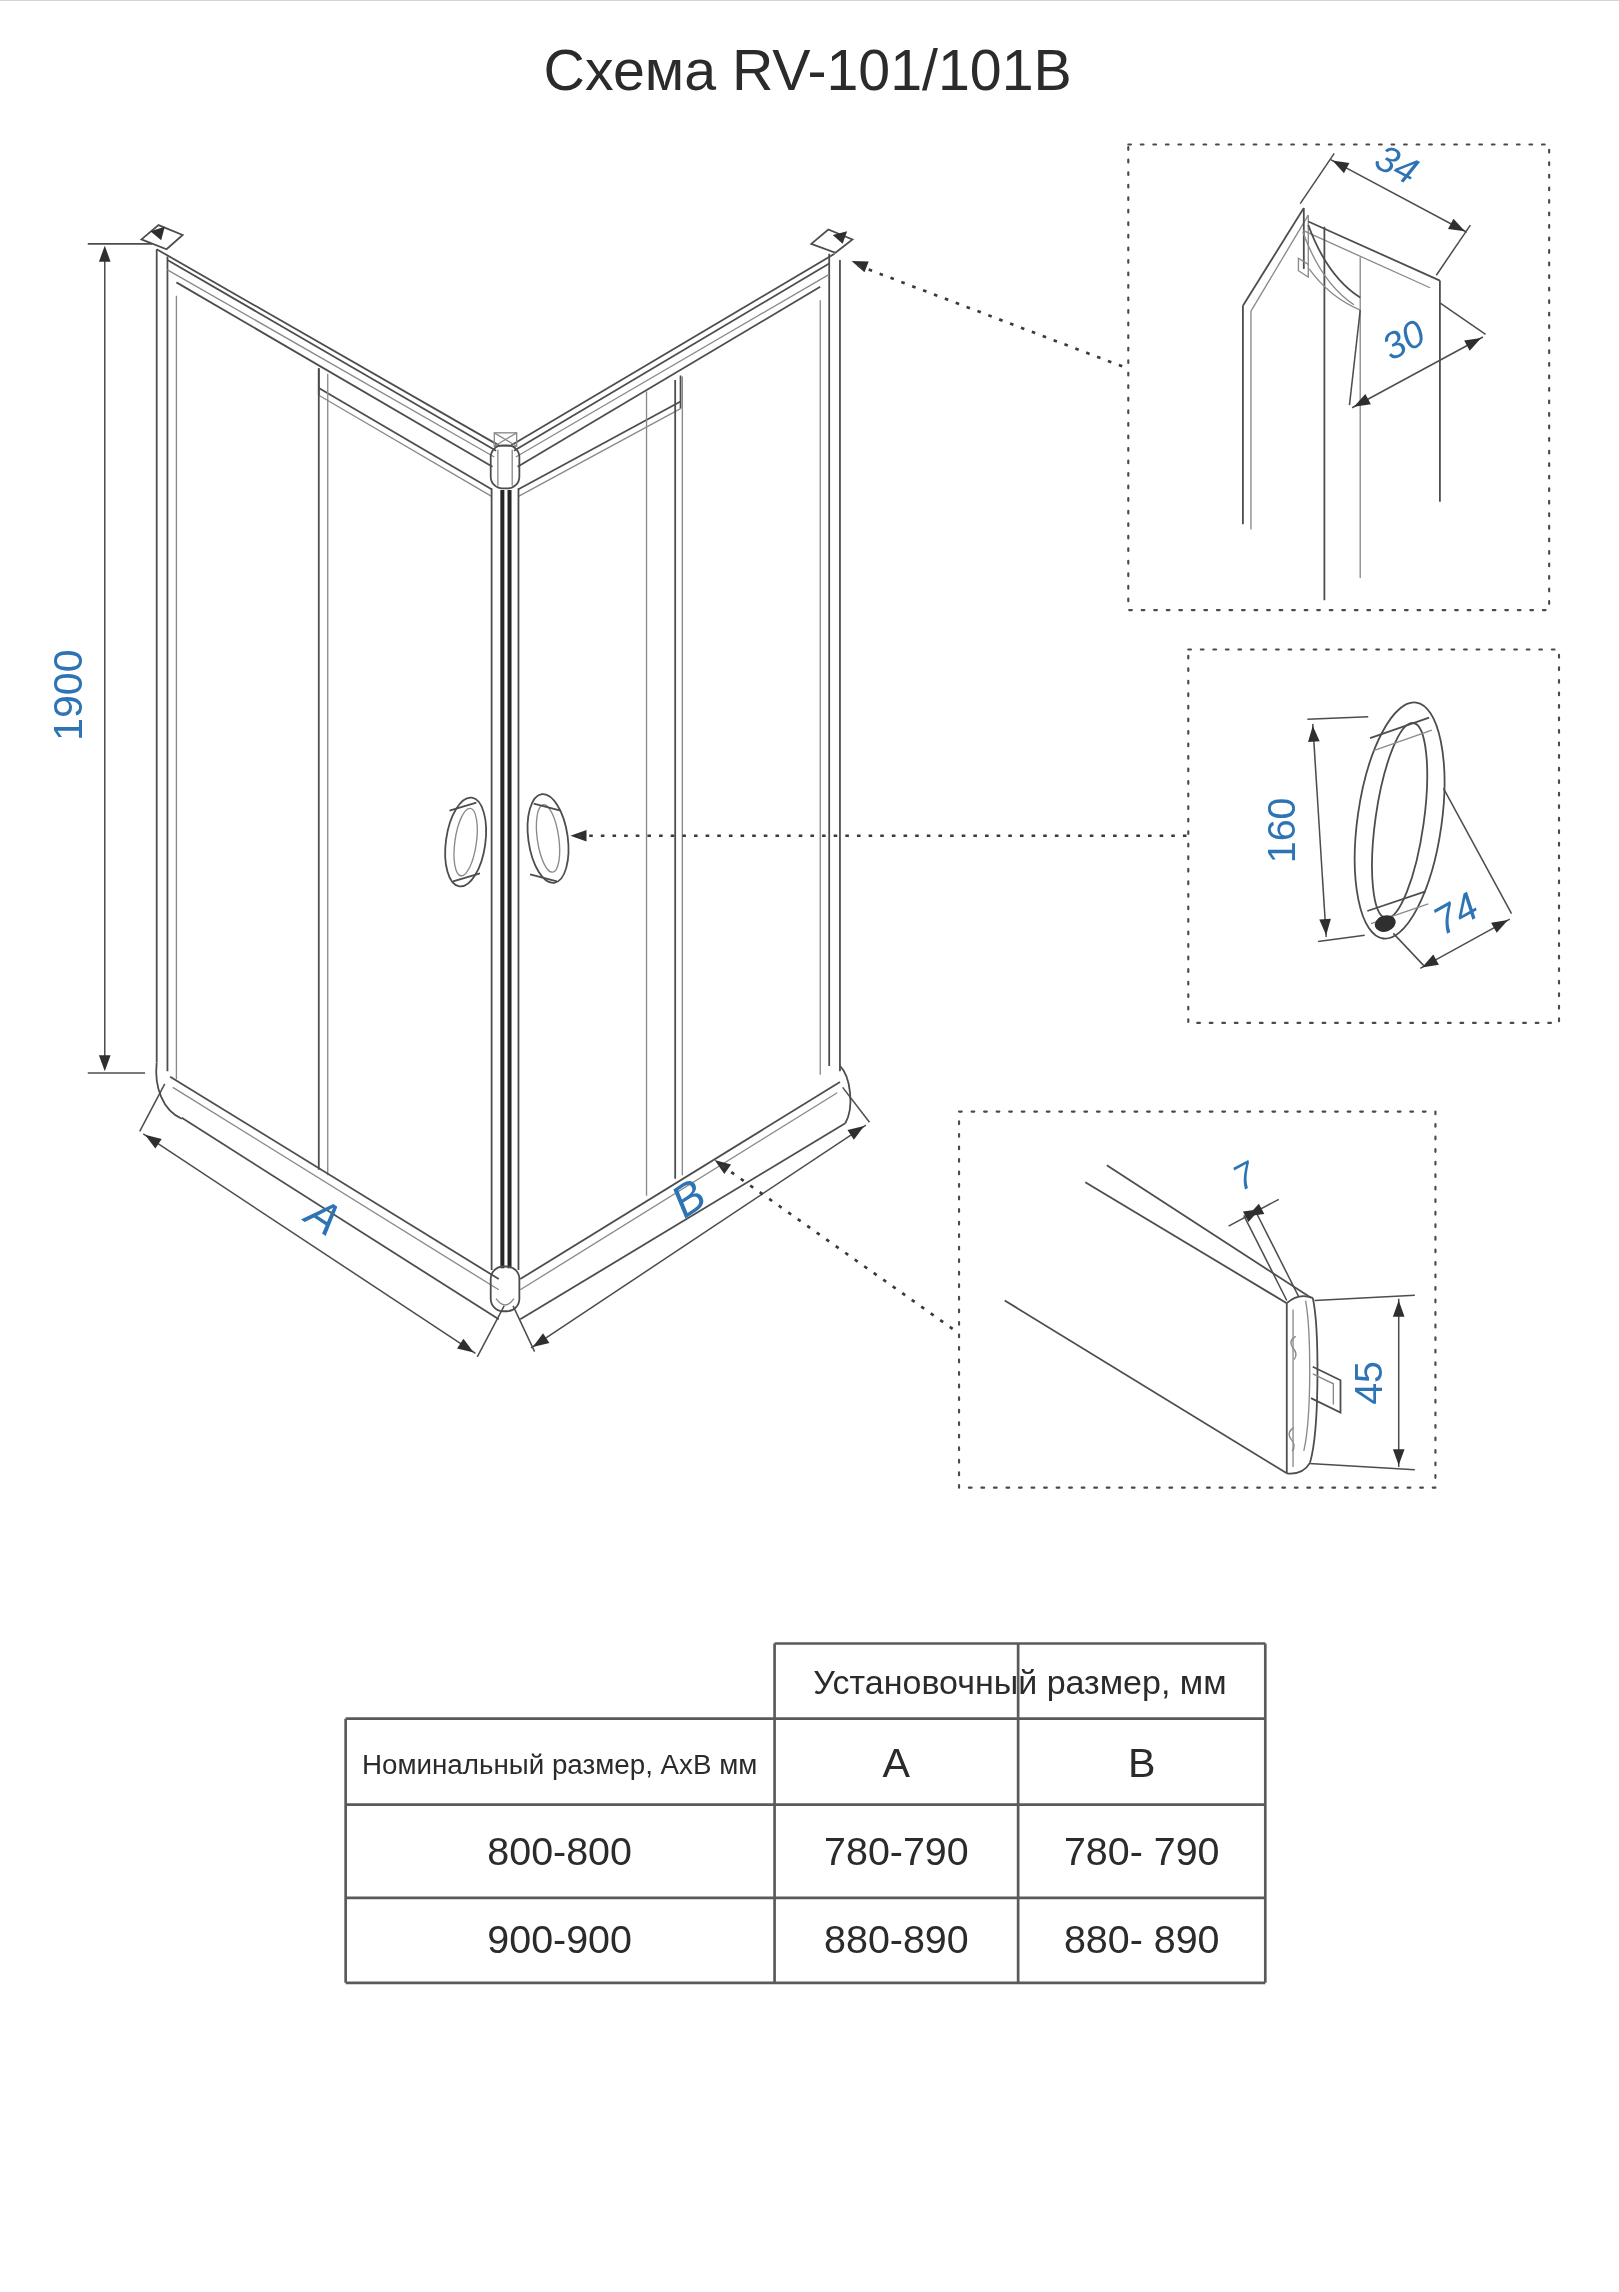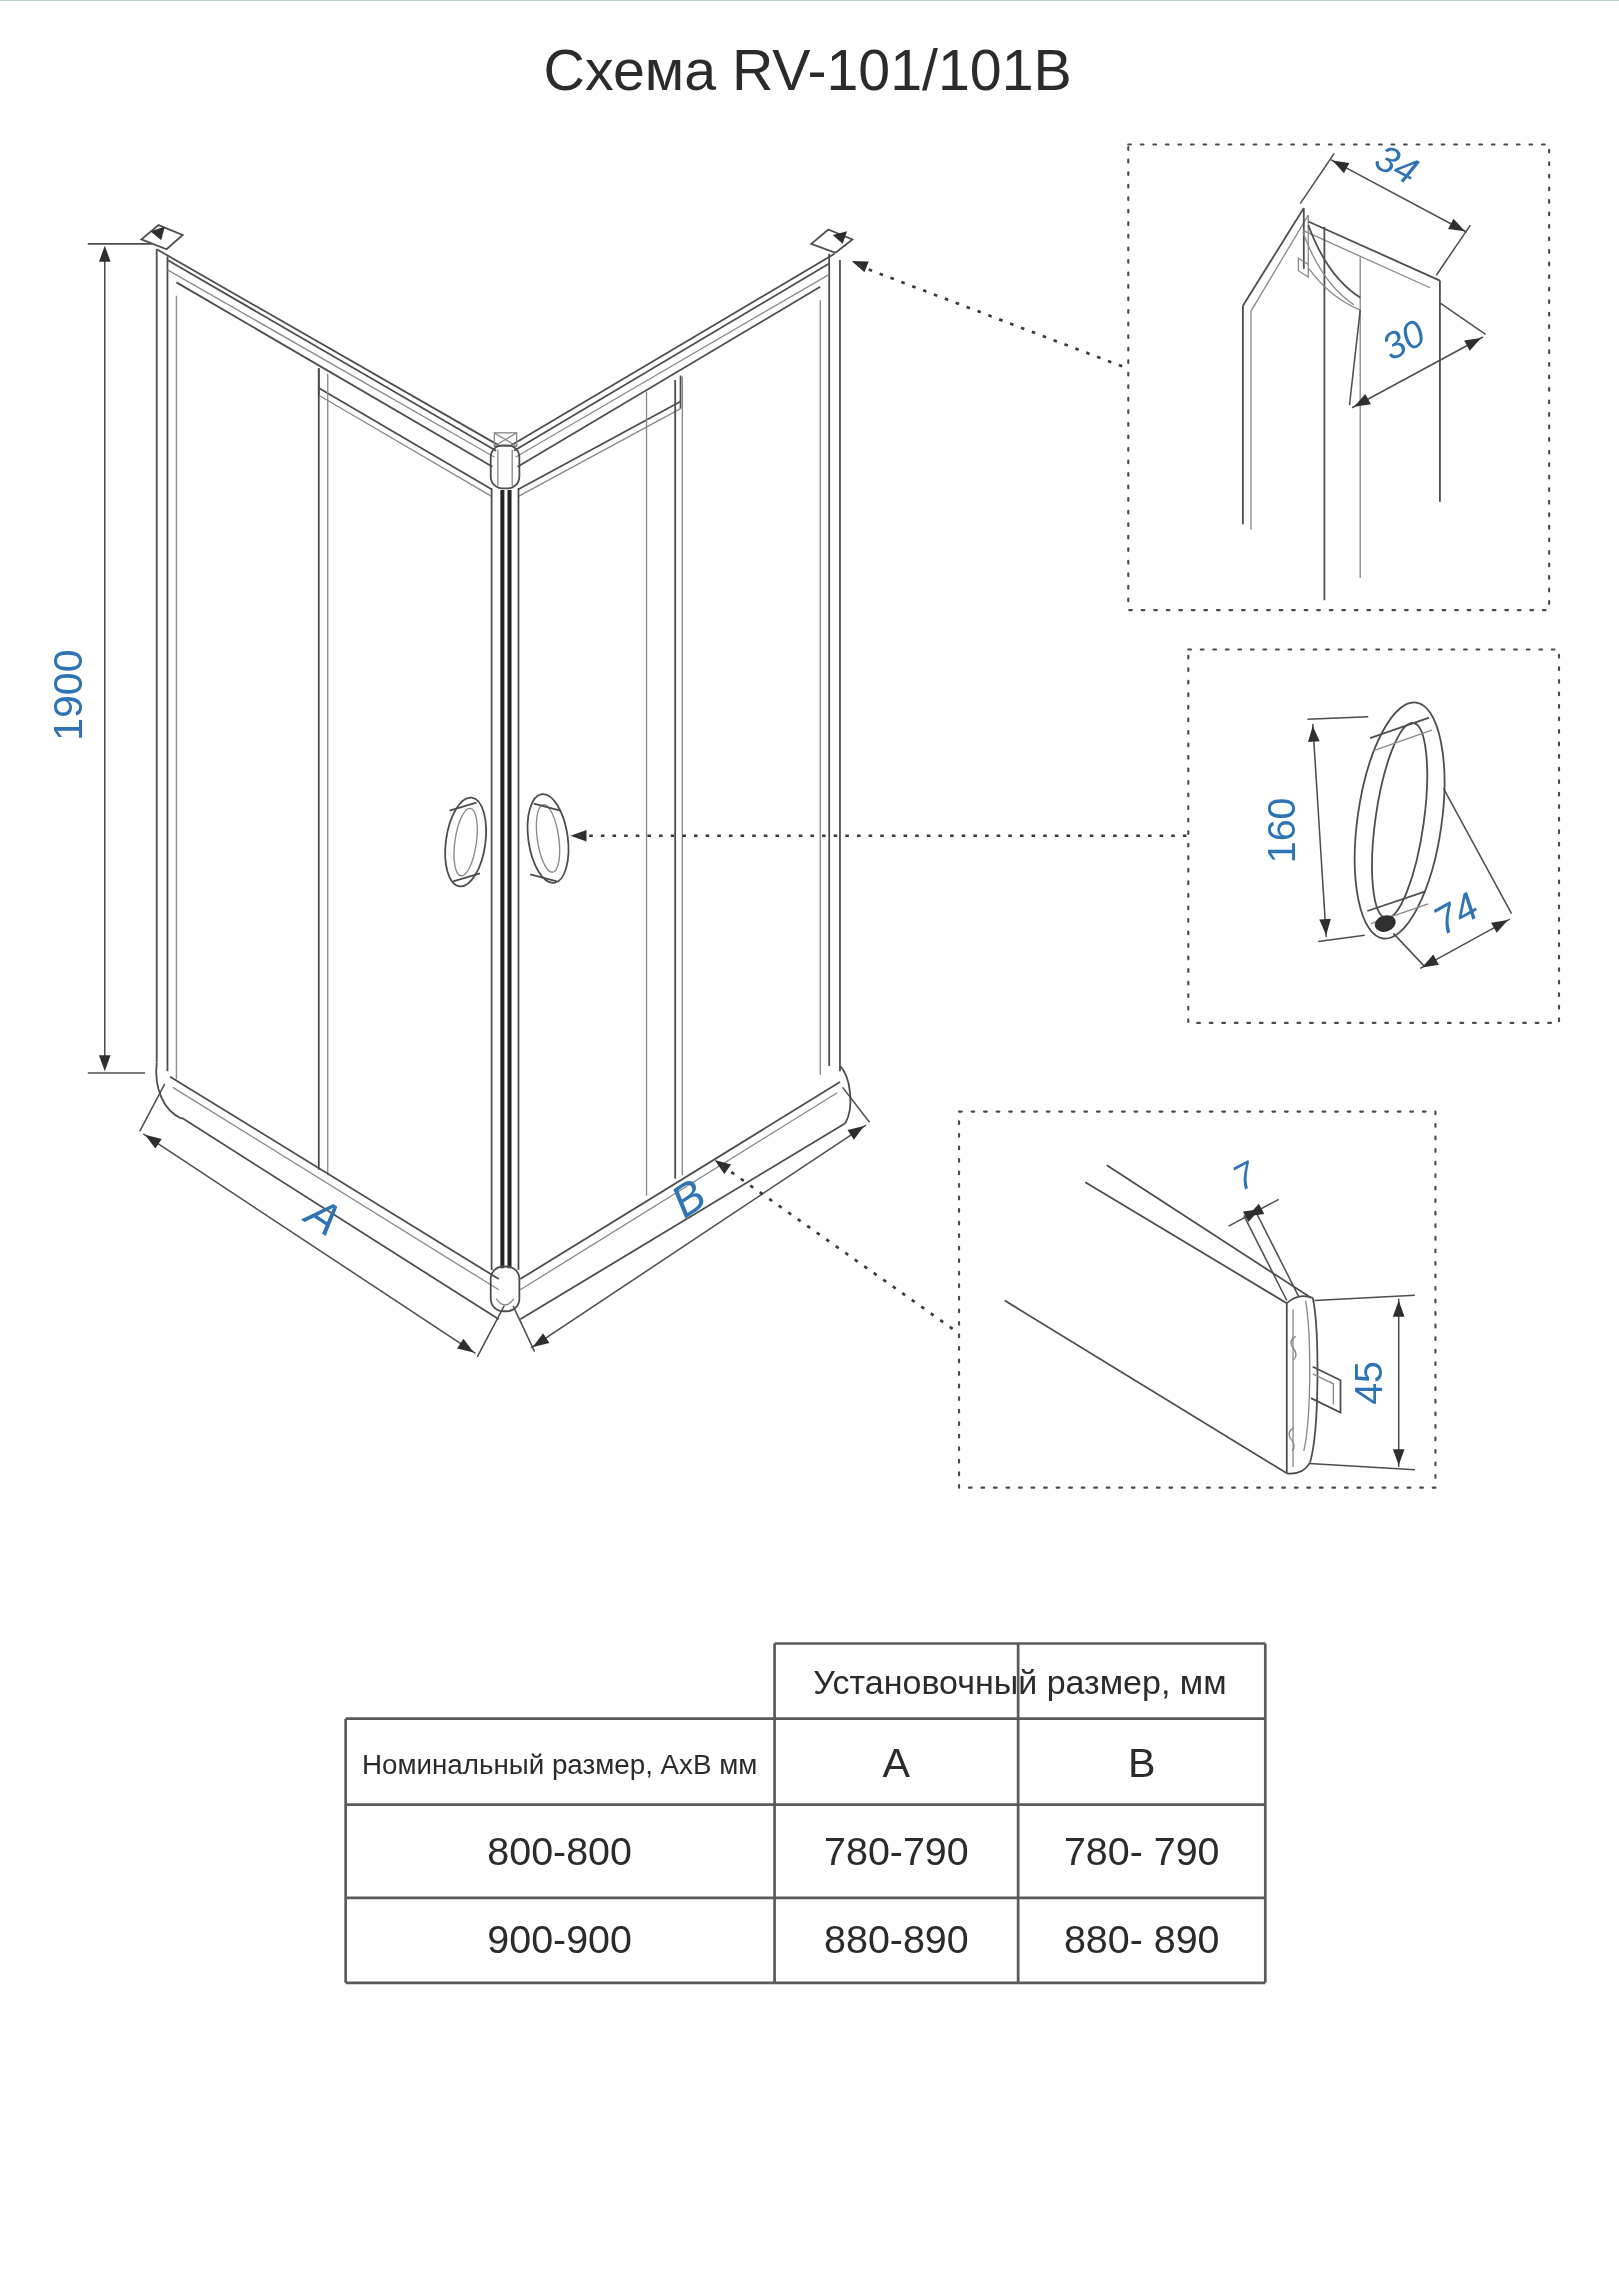--- a/index.html
+++ b/index.html
@@ -1,16 +1,16 @@
 <!DOCTYPE html>
 <html style="font-size:14.3px"><head>
 <meta charset="utf-8">
 <style>
   html,body{margin:0;padding:0;background:#ffffff;}
-  #page{position:relative;width:1619px;height:2293px;background:#0f766e;overflow:hidden;}
+  #page{position:relative;width:1619px;height:2293px;background:#737373;overflow:hidden;}
   svg{position:absolute;inset:0;font-family:"Liberation Sans",sans-serif;}
   .ln{stroke:#4d4d4d;stroke-width:2;fill:none;}
   .lnt{stroke:#8a8a8a;stroke-width:1.5;fill:none;}
   .lnd{stroke:#262626;stroke-width:4.5;fill:none;}
   .dim{stroke:#4d4d4d;stroke-width:1.7;fill:none;}
   .dots{stroke:#3a3a3a;stroke-width:3;fill:none;stroke-dasharray:4 9;}
   .dbox{fill:none;stroke:#4a4a4a;stroke-width:2.4;stroke-dasharray:3 11;stroke-linecap:round;}
   .tg{stroke:#5a5a5a;stroke-width:3;fill:none;}
   .arw{fill:#2f2f2f;}
   text{fill:#2b2b2b;}

